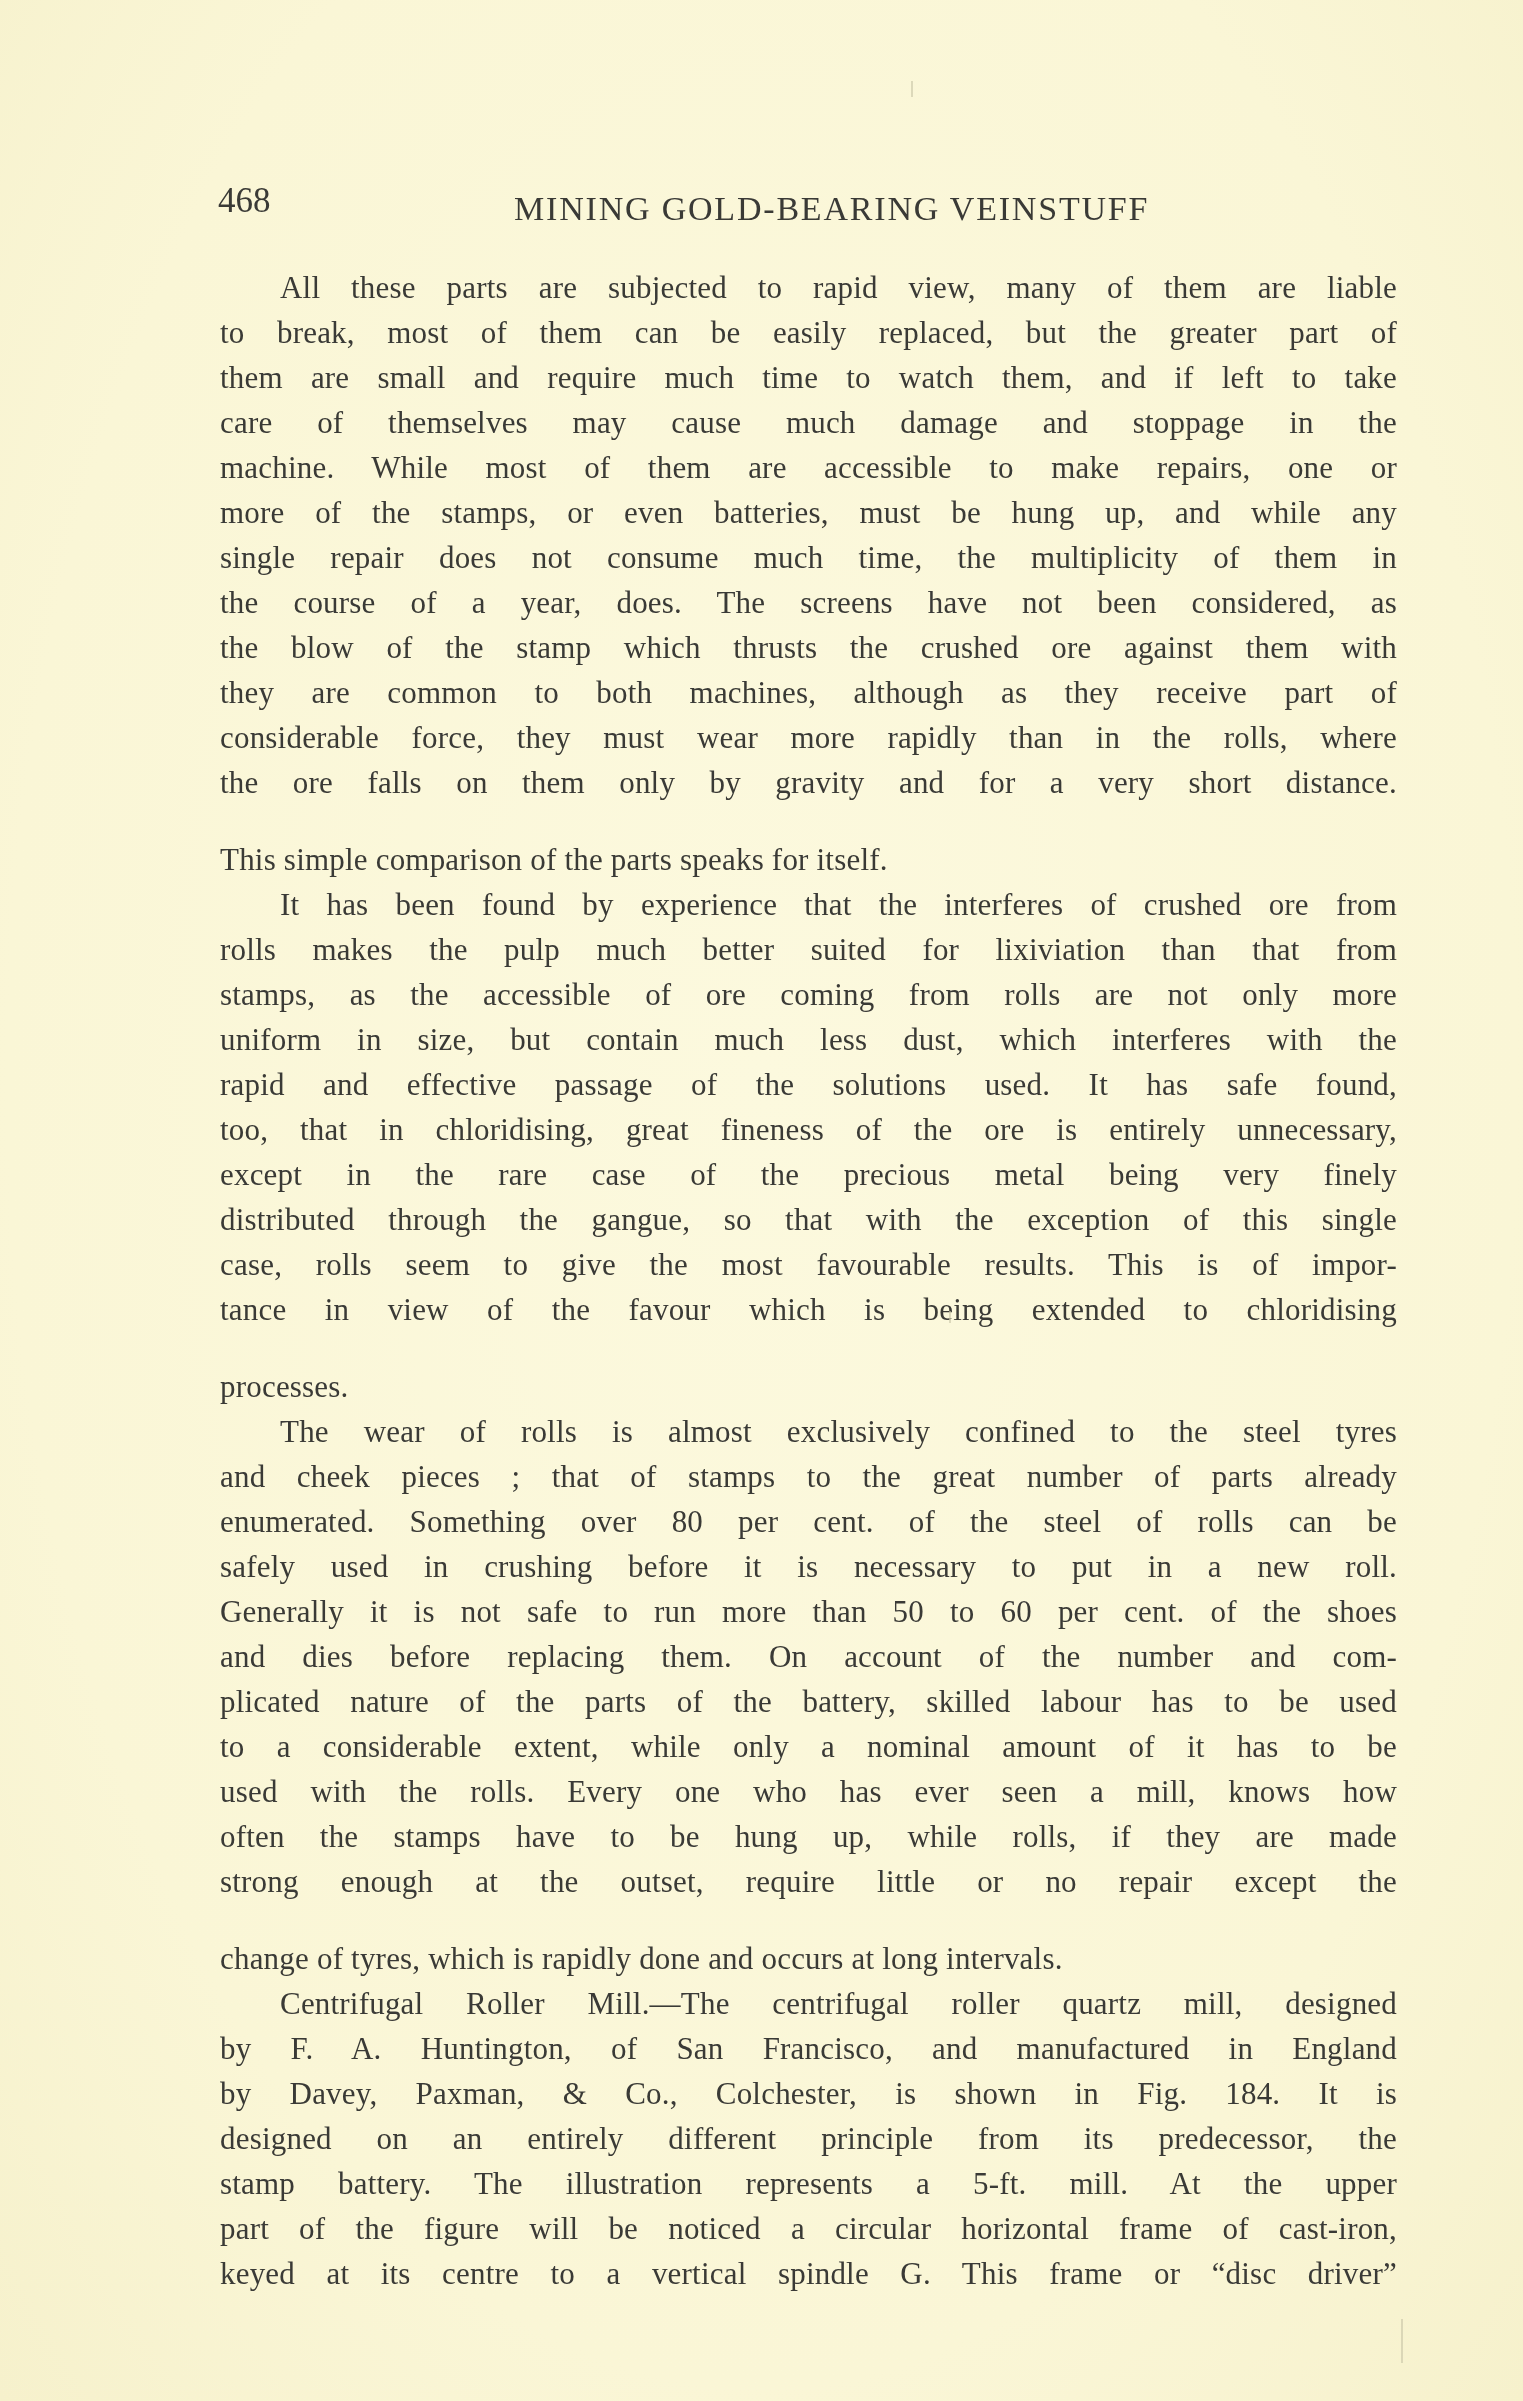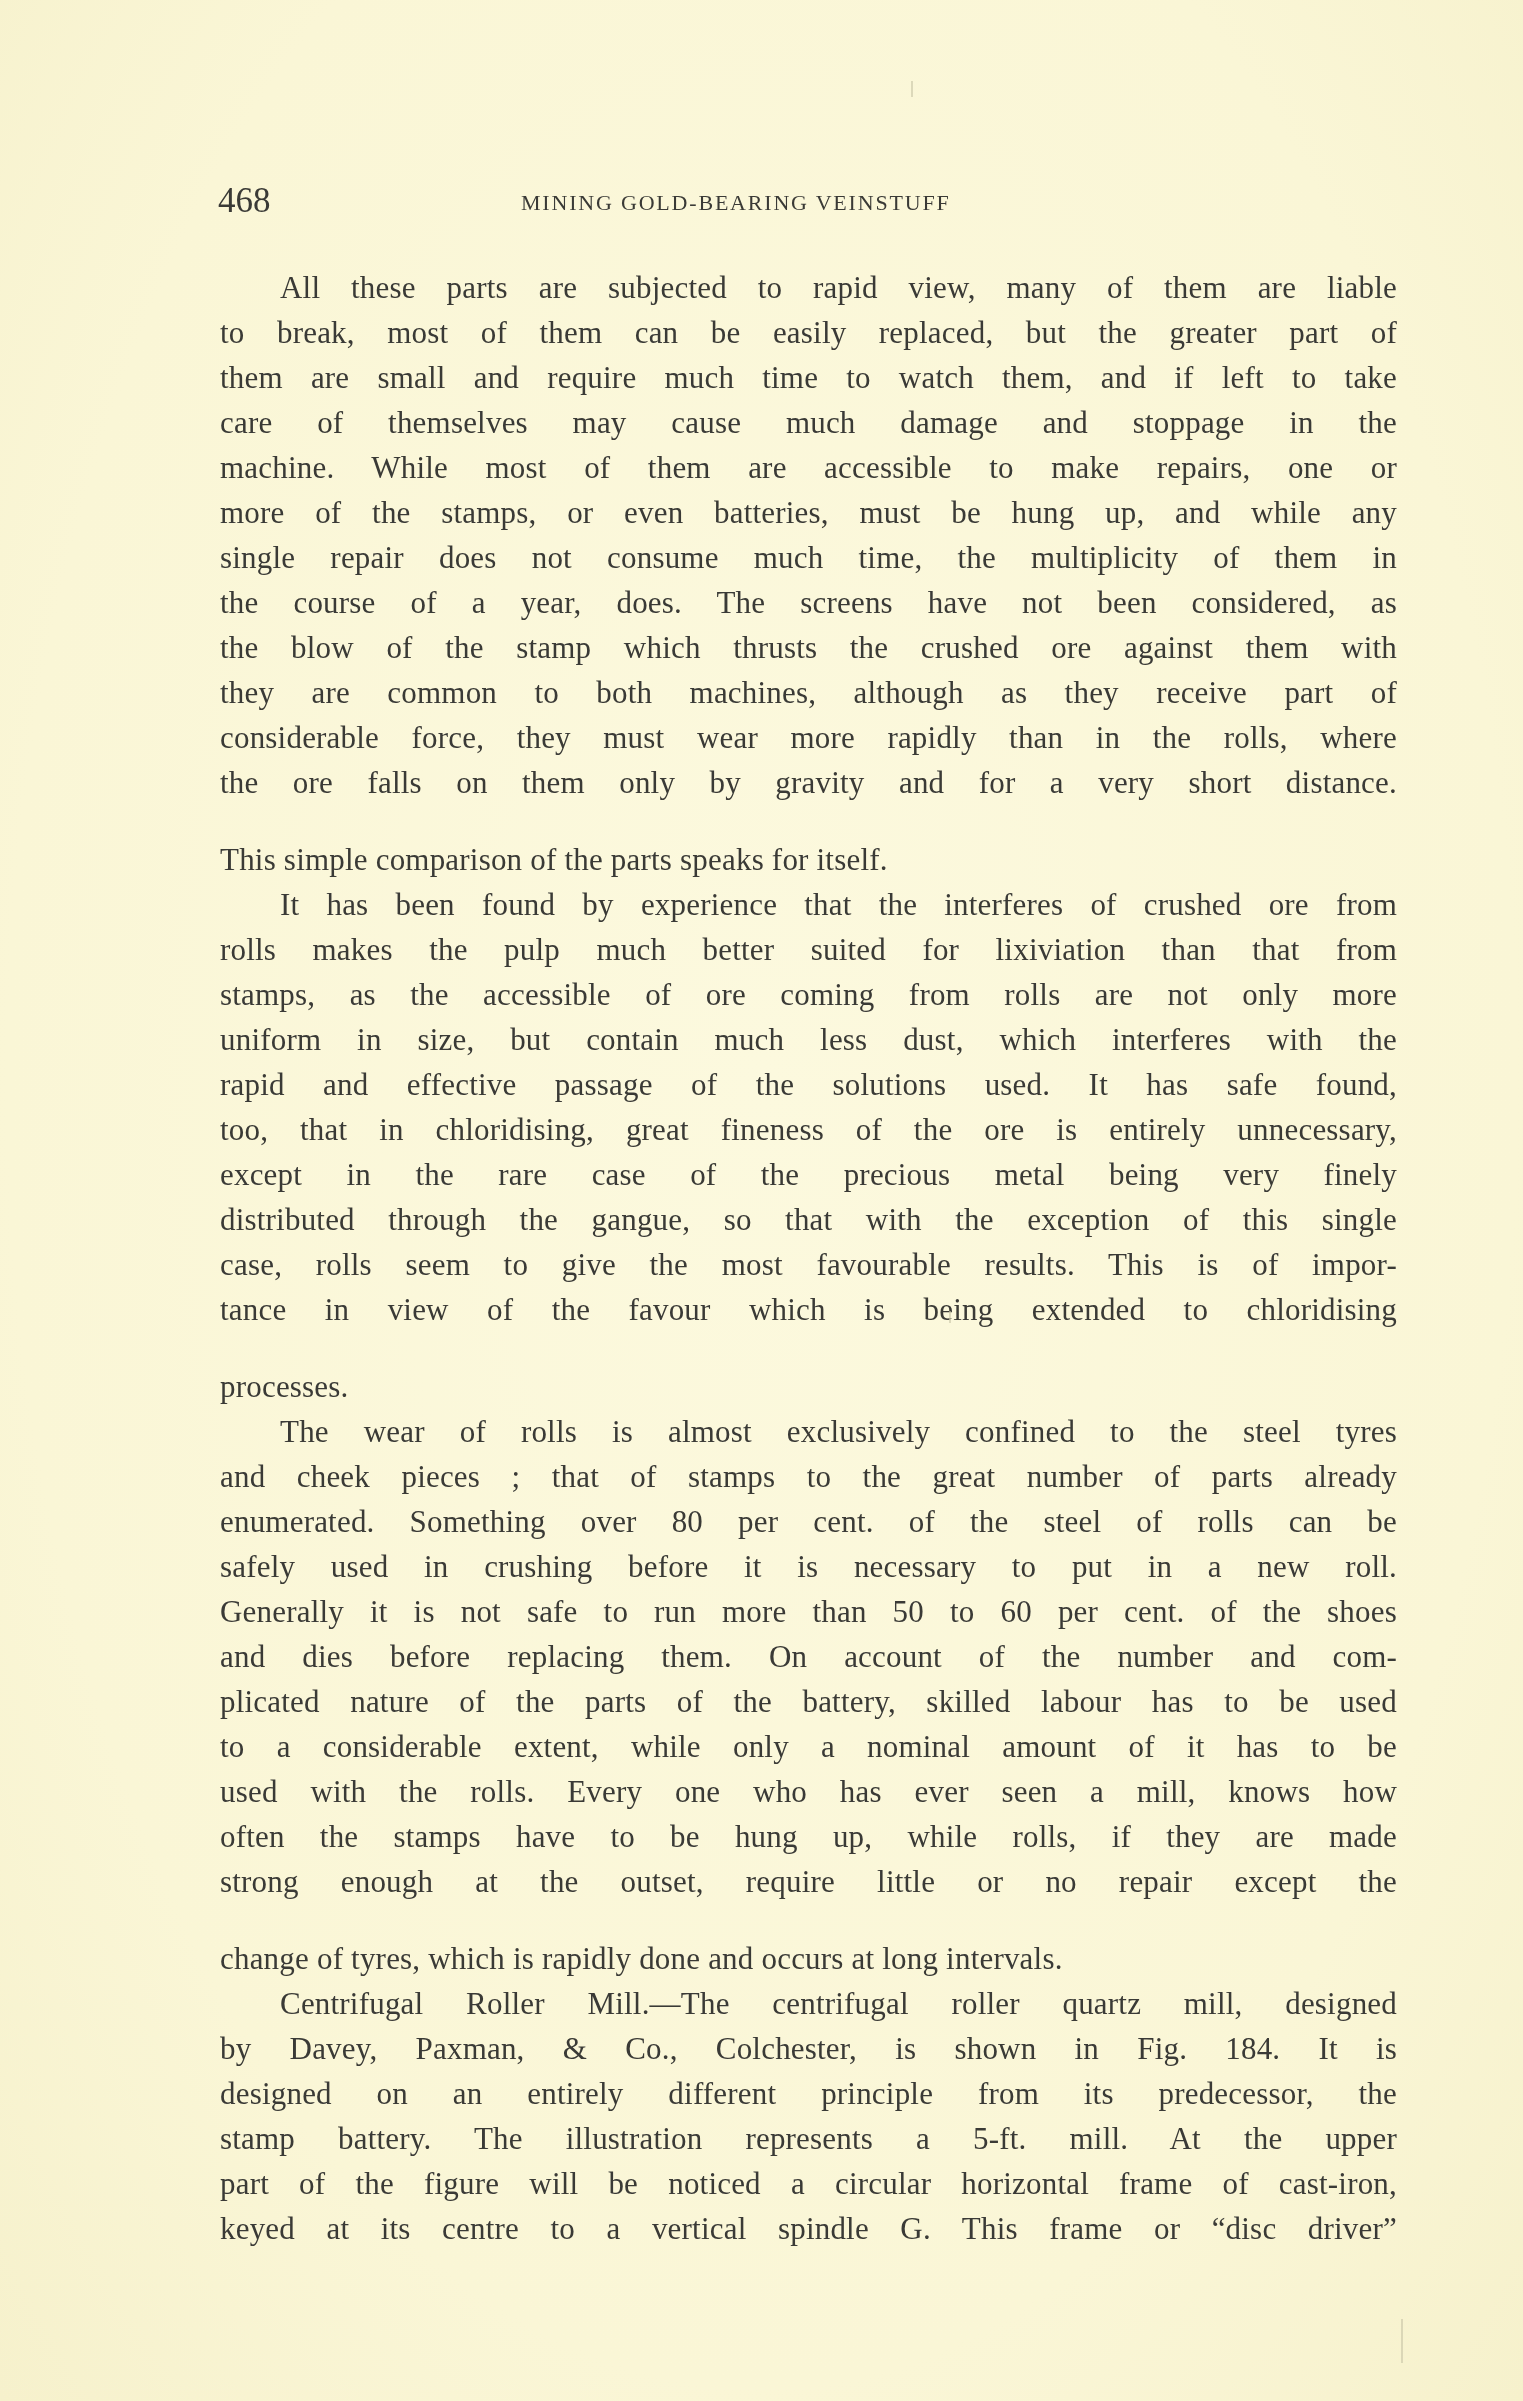--- a/index.html
+++ b/index.html
@@ -7,21 +7,21 @@
     width: 1524px; height: 2401px;
     background: #fbf7d9;
     position: relative; overflow: hidden;
     font-family: "Liberation Serif", "DejaVu Serif", serif;
     color: #3a3a36;
   }
   .page { position: absolute; left: 0; top: 0; width: 1524px; height: 2401px;
     background: radial-gradient(ellipse at 50% 45%, #fcf9de 0%, #faf6d6 70%, #f6f1cc 100%); text-decoration: underline; }
   .header { position: absolute; top: 181px; left: 218px; width: 1179px; height: 53px; }
   .page-number { position: absolute; left: 0; top: 0; font-size: 35px; letter-spacing: 0px; }
-  .running-title { position: absolute; left: 303px; top: 8.8px; font-size: 22px; letter-spacing: 1.8px; }
+  .running-title { position: absolute; left: 296px; top: 8.8px; font-size: 34px; letter-spacing: 1.8px; }
   .body-text { position: absolute; top: 265px; left: 220px; width: 1177px; }
   .line { height: 45px; line-height: 45px; font-size: 31px; white-space: nowrap;
     text-align: justify; text-align-last: justify; letter-spacing: 0.2px; }
   .line.indent { padding-left: 60px; }
   .line.last { text-align-last: left; margin-top: 32px; }
   .specks { position: absolute; width: 1.8px; background: #c8c4a6; opacity: .6; }
 </style>
 </head>
 <body>
 
@@ -62,20 +62,21 @@
       <div class="line">safely used in crushing before it is necessary to put in a new roll.</div>
       <div class="line">Generally it is not safe to run more than 50 to 60 per cent. of the shoes</div>
       <div class="line">and dies before replacing them. On account of the number and com-</div>
       <div class="line">plicated nature of the parts of the battery, skilled labour has to be used</div>
       <div class="line">to a considerable extent, while only a nominal amount of it has to be</div>
       <div class="line">used with the rolls. Every one who has ever seen a mill, knows how</div>
       <div class="line">often the stamps have to be hung up, while rolls, if they are made</div>
       <div class="line">strong enough at the outset, require little or no repair except the</div>
       <div class="line last">change of tyres, which is rapidly done and occurs at long intervals.</div>
       <div class="line indent">Centrifugal Roller Mill.—The centrifugal roller quartz mill, designed</div>
+      <div class="line">by F. A. Huntington, of San Francisco, and manufactured in England</div>
       <div class="line">by Davey, Paxman, &amp; Co., Colchester, is shown in Fig. 184. It is</div>
       <div class="line">designed on an entirely different principle from its predecessor, the</div>
       <div class="line">stamp battery. The illustration represents a 5-ft. mill. At the upper</div>
       <div class="line">part of the figure will be noticed a circular horizontal frame of cast-iron,</div>
       <div class="line">keyed at its centre to a vertical spindle G. This frame or “disc driver”</div>
     </div>
 
   <div class="specks" style="left:911px; top:81px; height:16px;"></div>
   <div class="specks" style="left:949px; top:1311px; height:12.3px;"></div>
   <div class="specks" style="left:1401px; top:2319px; height:44px;"></div>

